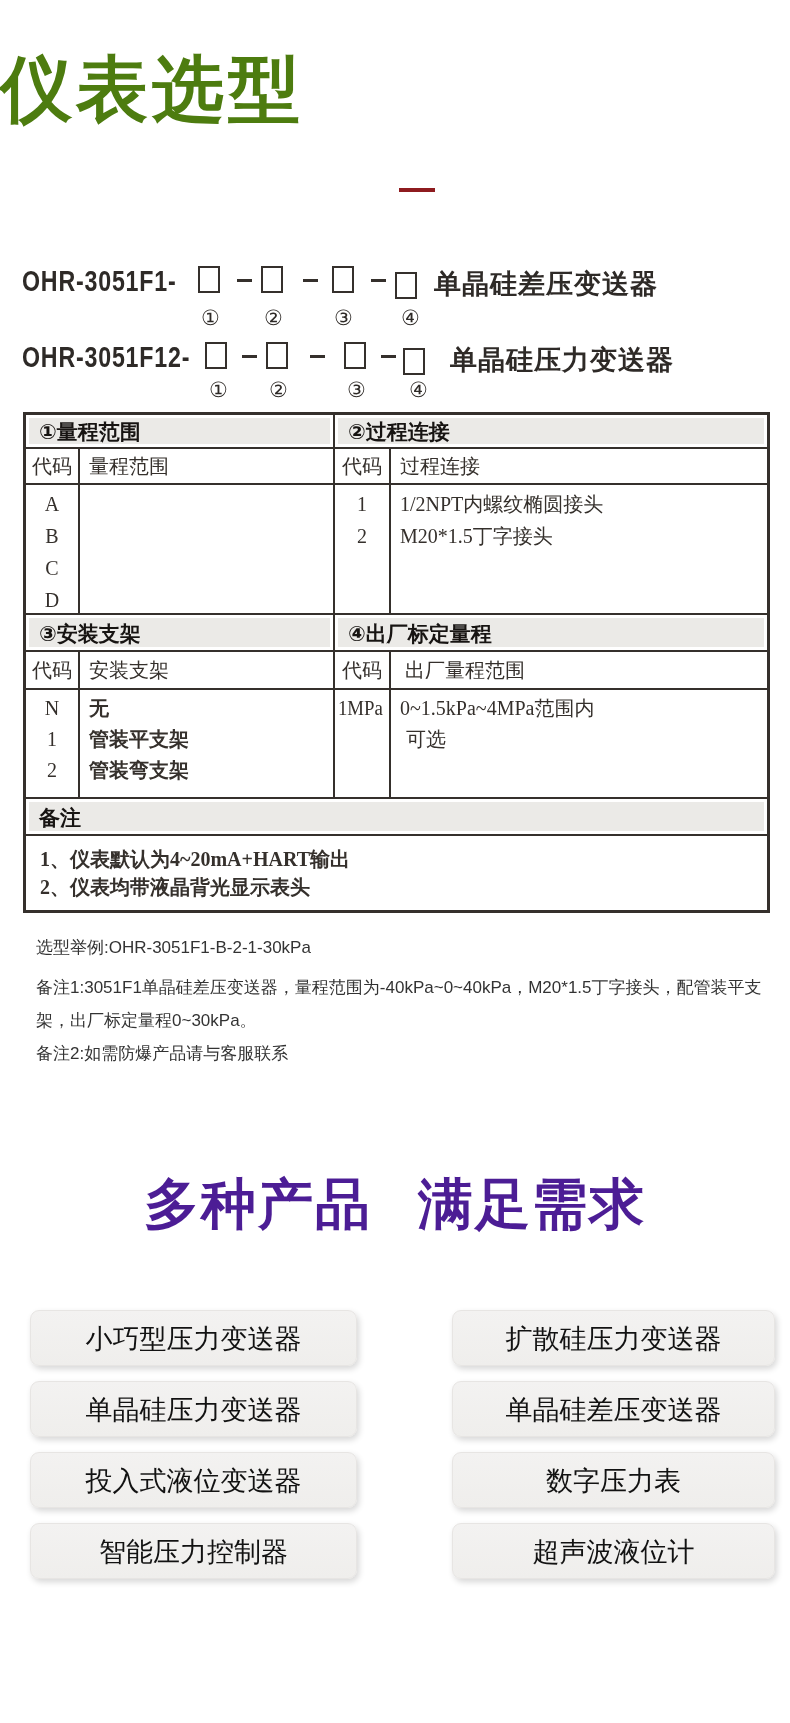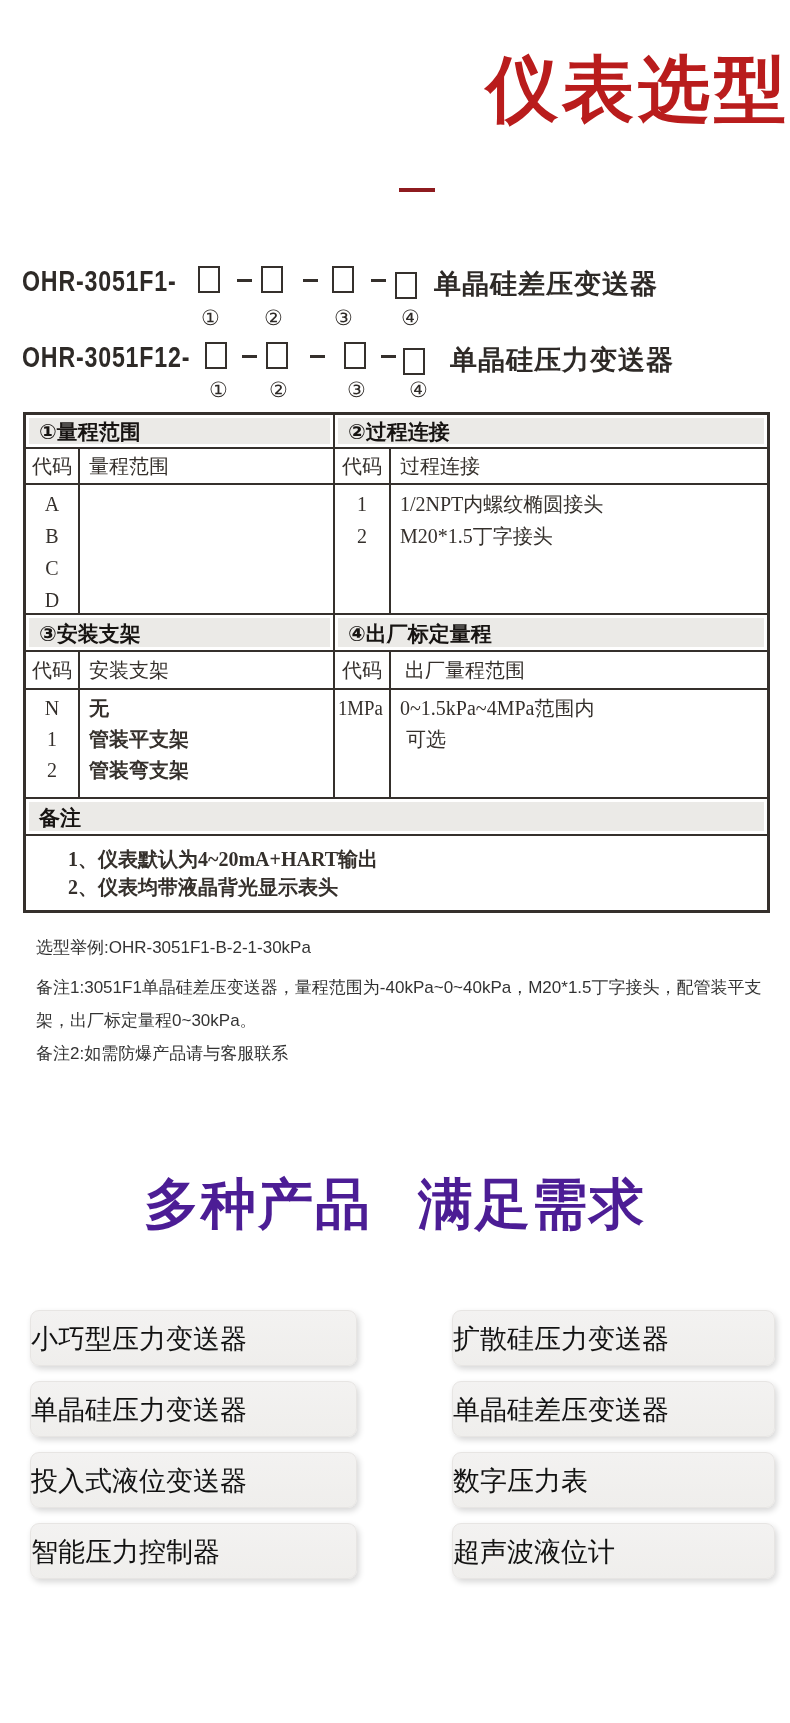--- a/index.html
+++ b/index.html
@@ -15,23 +15,23 @@
   body{
     position:relative;
     width:790px;height:1723px;
     font-family:var(--sans);
     color:var(--ink);
     overflow:hidden;
   }
   
   .page-title{
     position:absolute;top:42px;left:0;width:100%;
-    text-align:right;
+    text-align:left;
     font-size:72px;font-weight:800;letter-spacing:4px;
-    color:#b91c1c;
+    color:#4d7c0f;
     font-family:var(--sans);
   }
   .title-dash{
     position:absolute;top:188px;left:399px;
     width:36px;height:4px;background:var(--red);
   }
   
   .mline{position:absolute;left:0;top:0;width:790px;height:46px;}
   .mprefix{
     position:absolute;left:22px;top:5px;
@@ -88,21 +88,21 @@
   .name-col{padding-left:9px;white-space:nowrap;overflow:hidden;}
   .data-area{display:grid;font-size:20px;}
   .band1 .data-area{height:128px;}
   .band2 .data-area{height:107px;}
   .data-code{border-right:2px solid var(--ink);text-align:center;padding-top:3px;}
   .data-vals{padding:3px 0 0 9px;}
   .band1 .data-code div,.band1 .data-vals div{line-height:32px;white-space:nowrap;}
   .band2 .data-code div,.band2 .data-vals div{line-height:31px;white-space:nowrap;}
   .tight{transform:scaleX(.94);transform-origin:left center;}
   
-  .remark-body{padding:9px 0 9px 14px;font-size:20px;font-weight:700;margin-left:28px;}
+  .remark-body{padding:9px 0 9px 14px;font-size:20px;font-weight:700;}
   .remark-body div{line-height:28px;white-space:nowrap;}
   
   .paras{
     position:absolute;top:936px;left:36px;width:735px;
     font-family:var(--sans);font-size:17px;color:#333;
   }
   .paras .example{line-height:24px;}
   .paras .note1{margin-top:11px;line-height:33px;}
   .paras .note2{margin-top:5px;line-height:24px;}
   
@@ -110,21 +110,21 @@
     position:absolute;top:1168px;left:0;width:100%;
     text-align:center;font-weight:800;font-size:55px;color:#4c1d95;
     font-family:var(--sans);letter-spacing:2px;white-space:nowrap;
   }
   .products-heading .w2{margin-left:46px;}
   .btn-grid{
     position:absolute;top:1310px;left:22px;
     display:grid;grid-template-columns:335px 331px;column-gap:87px;row-gap:15px;
   }
   .pbtn{
-    height:56px;line-height:56px;
+    height:56px;line-height:56px;text-align:center;
     background:linear-gradient(180deg,#f3f2f1 0%,#efeeec 100%);
     border:1px solid #e7e5e3;border-radius:9px;
     box-shadow:2px 3px 6px rgba(0,0,0,.16);
     font-size:27px;font-weight:500;color:#121212;
     font-family:var(--sans);white-space:nowrap;cursor:pointer;margin-left:8px;
   }
 </style>
 </head>
 <body>
 

